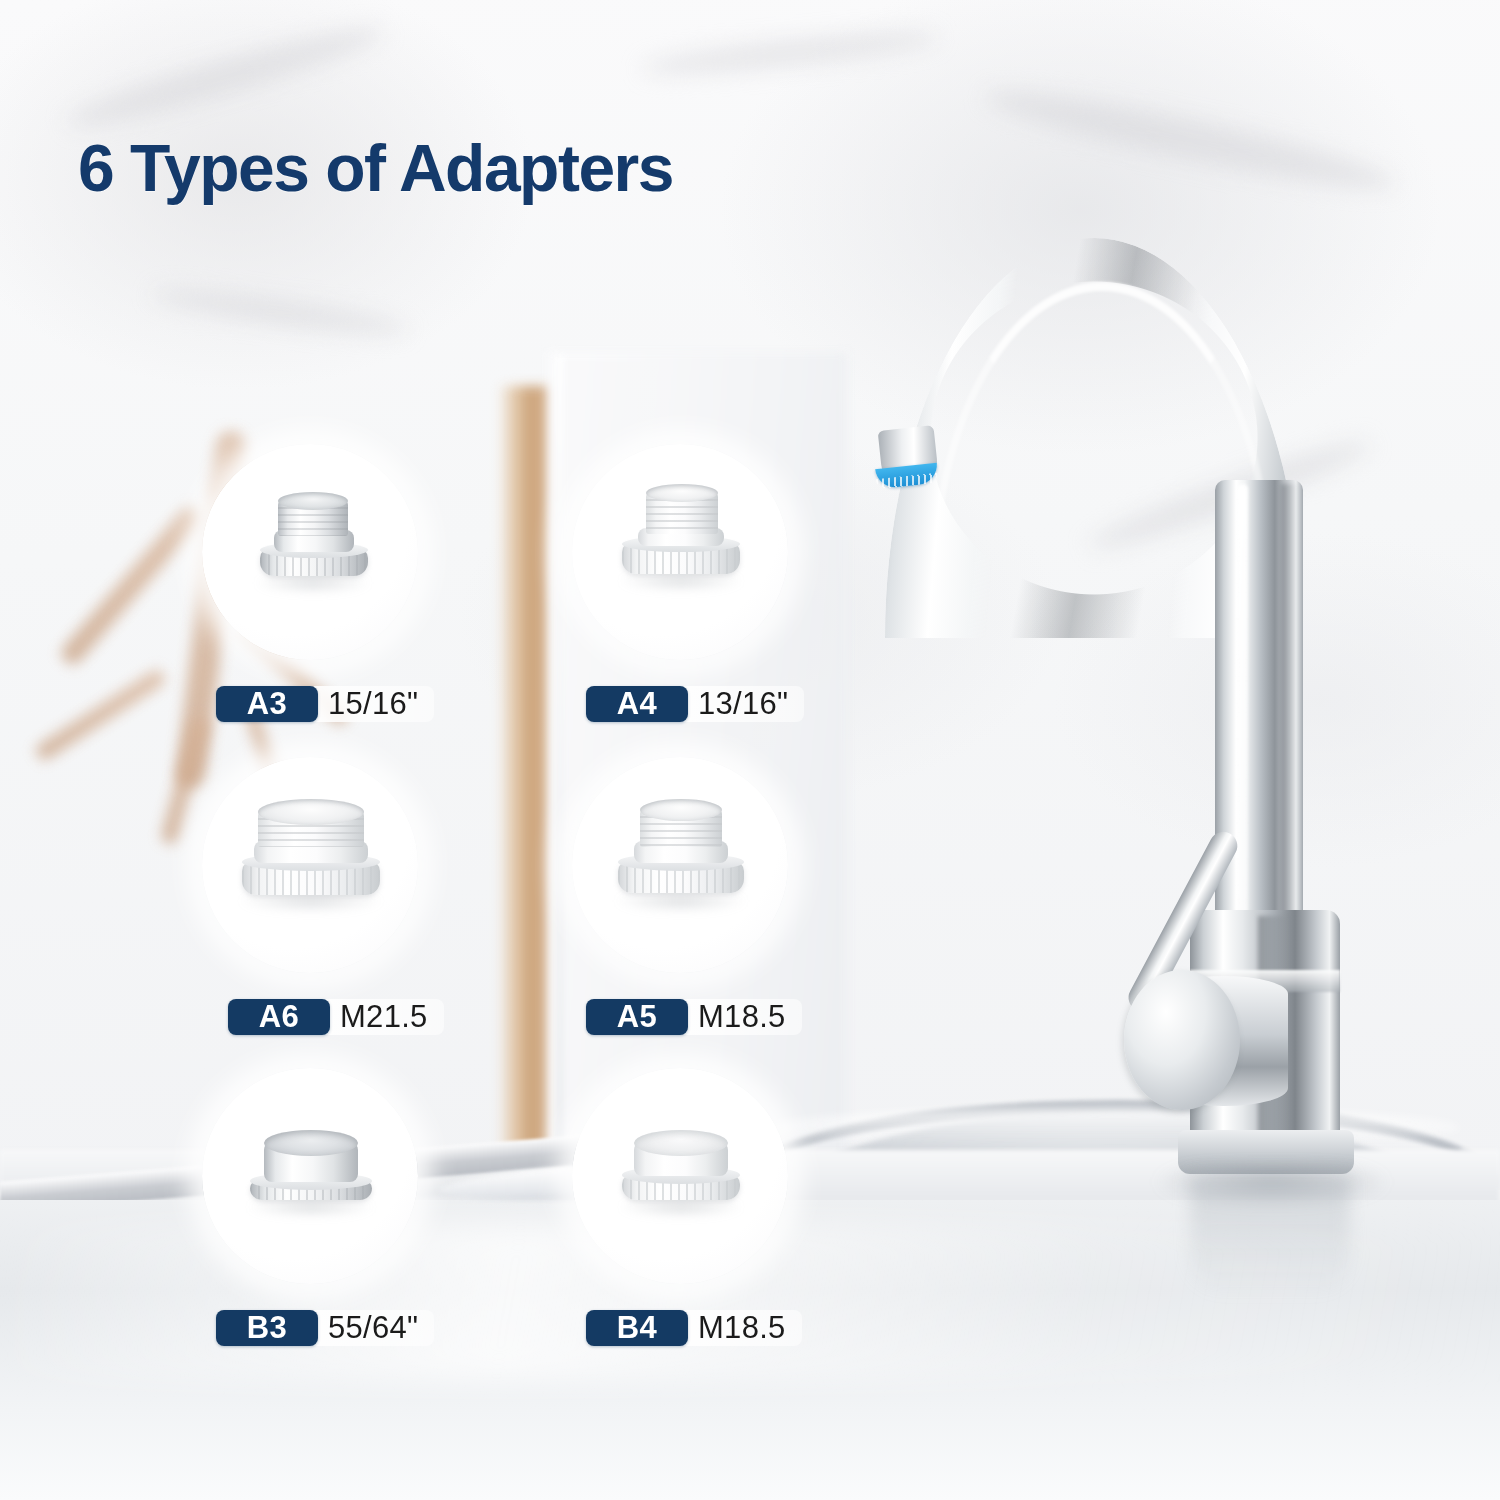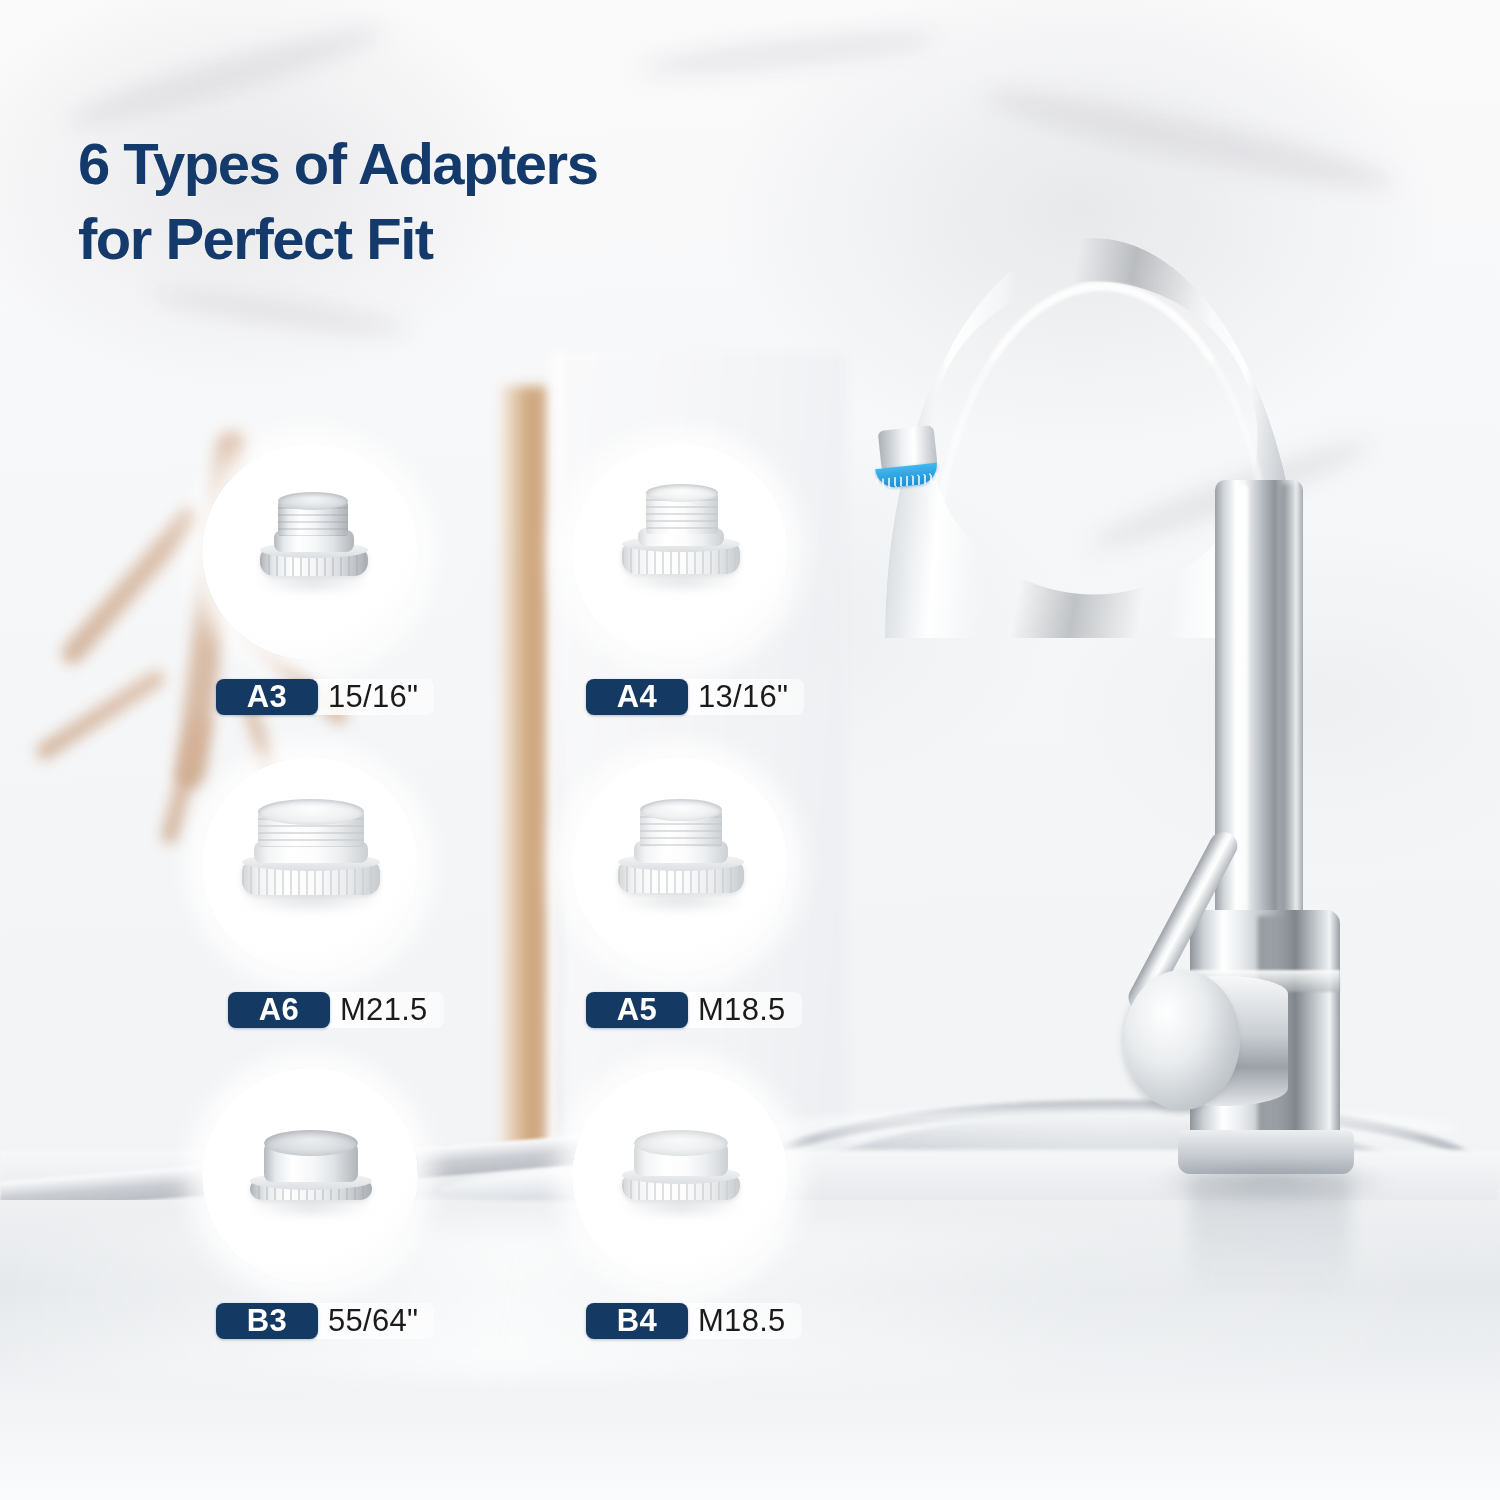--- a/index.html
+++ b/index.html
@@ -221,21 +221,21 @@
   .fc-reflect{
     position:absolute;left:330px;top:966px;width:160px;height:120px;
     background:linear-gradient(180deg,rgba(175,182,189,.45),rgba(175,182,189,0));
     filter:blur(8px);border-radius:0 0 40px 40px;
   }
 
   
   .title{
     position:absolute;left:78px;top:126px;width:1060px;
     color:#143a6b;
-    font-size:58px;line-height:1.30;
+    font-size:66px;line-height:1.30;
     font-weight:700;letter-spacing:-1.5px;
     text-shadow:0 1px 0 rgba(255,255,255,.5);
   }
   .title .ln{display:block;white-space:nowrap;}
 
   
   .grid{position:absolute;left:0;top:0;width:1500px;height:1500px;}
   .cell{position:absolute;width:380px;}
   .bubble{
     position:absolute;width:216px;height:216px;border-radius:50%;
@@ -300,21 +300,21 @@
     border-radius:50%;
     background:radial-gradient(ellipse at 50% 38%,#eceef0 0%,#dfe2e5 40%,#cdd1d5 75%,#e6e8ea 100%);
     box-shadow:inset 0 3px 6px rgba(135,141,147,.5);
   }
   .ring-hole.white{
     background:radial-gradient(ellipse at 50% 38%,#fafafb 0%,#f0f1f2 42%,#e1e3e5 78%,#f6f7f7 100%);
     box-shadow:inset 0 3px 6px rgba(190,194,198,.55);
   }
 
   
-  .label-row{position:absolute;display:flex;align-items:center;height:50px;}
+  .label-row{position:absolute;display:flex;align-items:flex-end;height:50px;}
   .badge{
     display:flex;align-items:center;justify-content:center;
     min-width:74px;padding:0 14px;
     background:#143a63;border-radius:8px;
     color:#ffffff;font-weight:700;font-size:31px;letter-spacing:.5px;
     box-shadow:0 1px 3px rgba(20,58,99,.3);
     position:relative;z-index:2;
   }
   .size-chip{
     display:flex;align-items:center;
@@ -378,21 +378,20 @@
     <div class="fc-cartridge"></div>
     <div class="fc-lever"></div>
     <div class="fc-knob"></div>
     <div class="fc-foot"></div>
     <div class="fc-shadow"></div>
     <div class="fc-reflect"></div>
   </div>
 
   <div class="title">
     <span class="ln">6 Types of Adapters</span>
-    <span class="ln">for Perfect Fit</span>
   </div>
 
   <div class="grid">
 
     <div class="cell" style="left:202px;top:444px;">
       <div class="bubble" style="left:0;top:0;">
         <div class="art">
           <div class="ad shade" style="left:52px;top:128px;width:118px;height:22px;"></div>
           <div class="ad knurl" style="left:58px;top:104px;width:108px;height:28px;"></div>
           <div class="ad base-ellipse" style="left:58px;top:98px;width:108px;height:16px;"></div>

